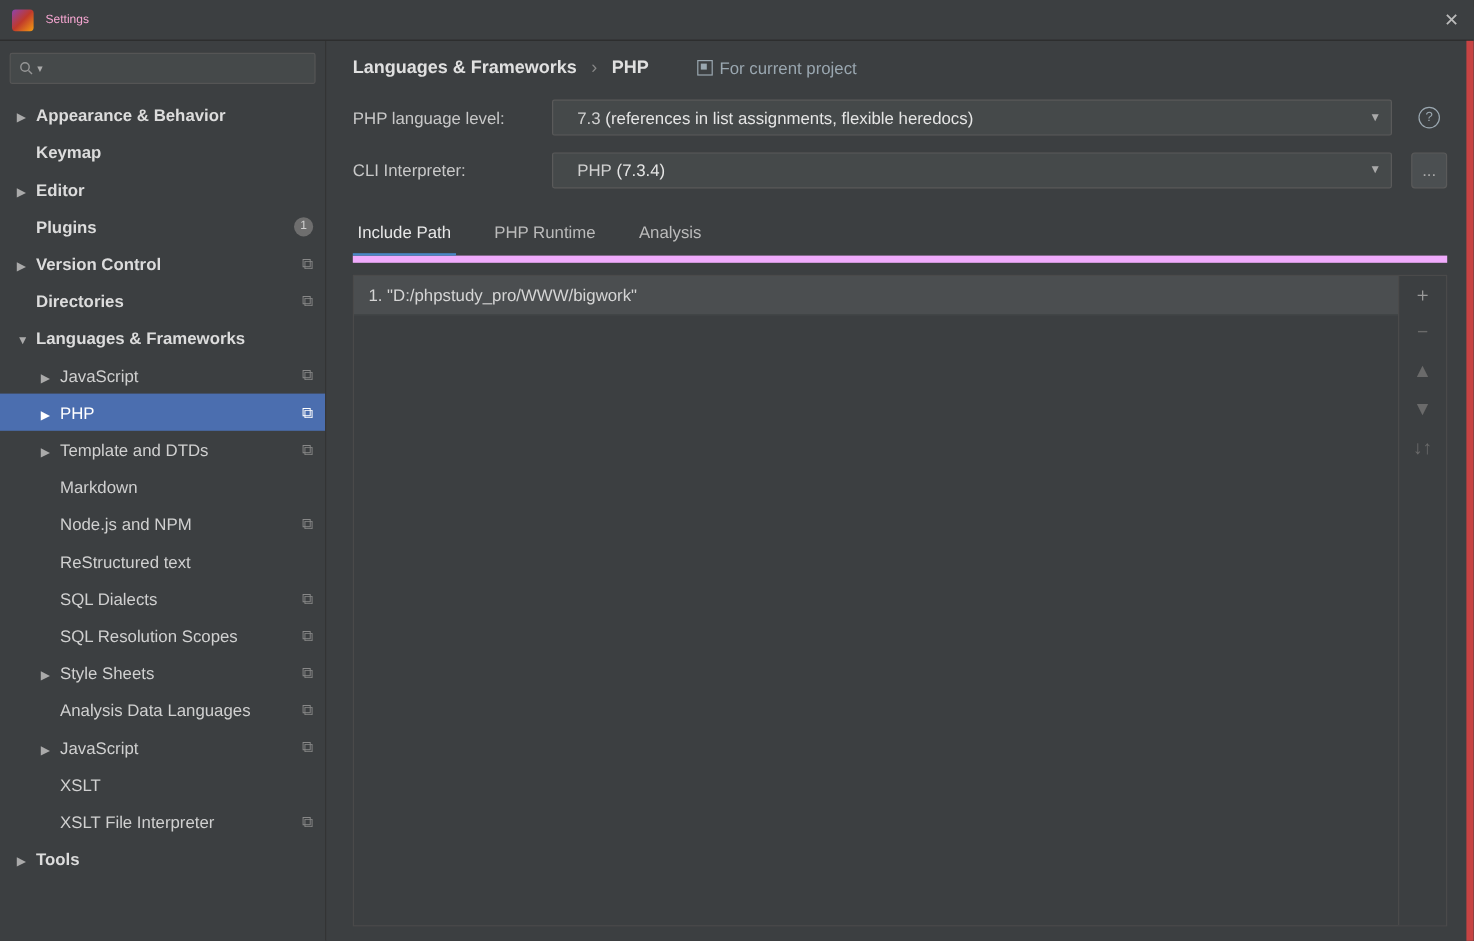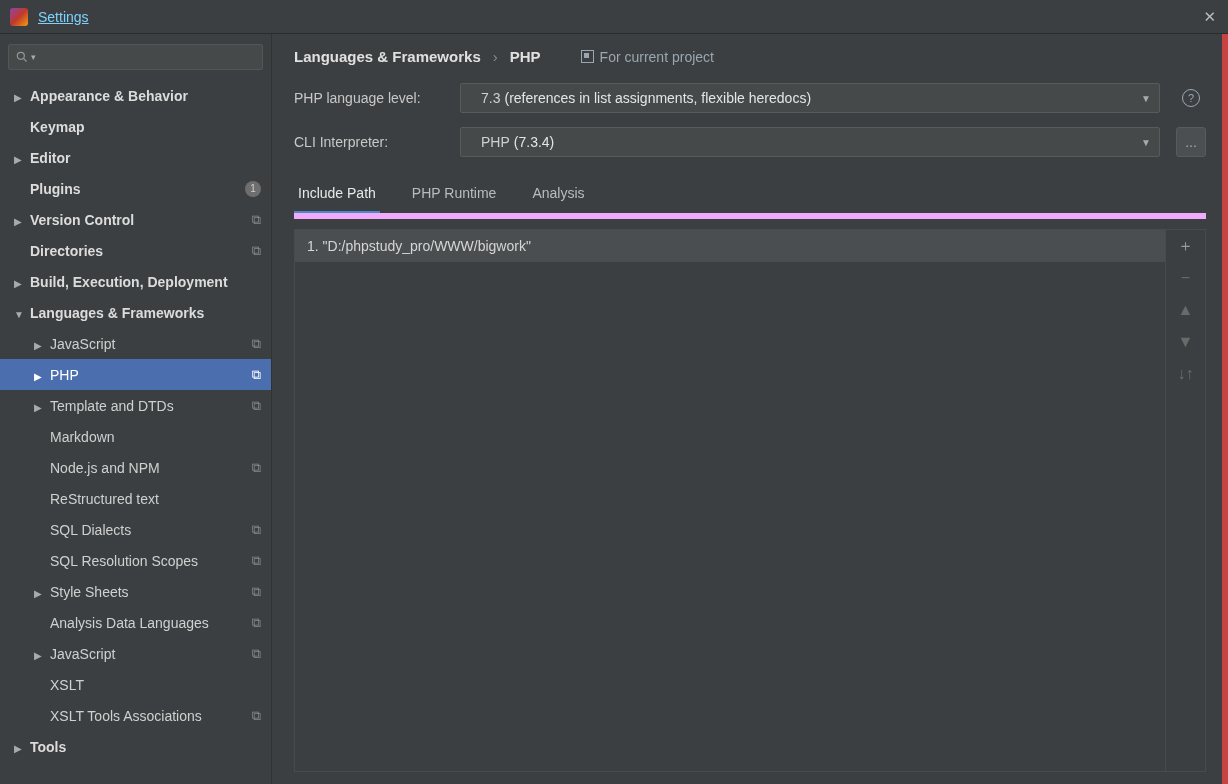--- a/index.html
+++ b/index.html
@@ -1,20 +1,20 @@
 <!DOCTYPE html>
 <html><head>
 <meta charset="utf-8">
 <style>
 * { margin: 0; padding: 0; box-sizing: border-box; font-family: "Segoe UI", Arial, sans-serif; }
 html, body { height: 100%; background: #3c3f41; color: #bbbbbb; overflow: hidden; }
 
 .titlebar { height: 34px; background: #3c3f41; display: flex; align-items: center; padding: 0 10px; border-bottom: 1px solid #2b2b2b; position: relative; }
 .titlebar .app-icon { width: 18px; height: 18px; background: linear-gradient(135deg,#8e44ad,#c0392b,#f39c12); border-radius: 3px; margin-right: 10px; display:inline-block; }
-.titlebar .title { color: #7dd3fc; font-size: 14px; text-decoration: underline; }
+.titlebar .title { color: #f9a8d4; font-size: 10px; }
 .titlebar .close { position: absolute; right: 12px; top: 8px; color: #bbbbbb; cursor: pointer; font-size: 15px; }
 
 .body { display: flex; height: calc(100% - 34px); }
 
 .sidebar { width: 272px; background: #3c3f41; border-right: 1px solid #323232; display: flex; flex-direction: column; }
 .search-wrap { padding: 10px 8px; }
 .search { width: 100%; height: 26px; background: #45494a; border: 1px solid #555; border-radius: 2px; padding: 0 6px; color: #bbb; font-size: 13px; display:flex; align-items:center; }
 .search svg { width:14px; height:14px; opacity:.8; }
 .search .chev { margin-left:2px; }
 
@@ -111,24 +111,20 @@
           <span class="arrow collapsed"></span>
           <span class="label bold">Version Control</span>
           <span class="badge-icon">⧉</span>
         </div>
         <div class="tree-item depth0">
           <span class="arrow none"></span>
           <span class="label bold">Directories</span>
           <span class="badge-icon">⧉</span>
         </div>
         <div class="tree-item depth0">
-          <span class="arrow collapsed"></span>
-          <span class="label bold">Build, Execution, Deployment</span>
-        </div>
-        <div class="tree-item depth0">
           <span class="arrow expanded"></span>
           <span class="label bold">Languages &amp; Frameworks</span>
         </div>
         <div class="tree-item depth1">
           <span class="arrow collapsed"></span>
           <span class="label">JavaScript</span>
           <span class="badge-icon">⧉</span>
         </div>
         <div class="tree-item depth1 selected">
           <span class="arrow collapsed"></span>
@@ -177,21 +173,21 @@
           <span class="arrow collapsed"></span>
           <span class="label">JavaScript</span>
           <span class="badge-icon">⧉</span>
         </div>
         <div class="tree-item depth1">
           <span class="arrow none"></span>
           <span class="label">XSLT</span>
         </div>
         <div class="tree-item depth1">
           <span class="arrow none"></span>
-          <span class="label">XSLT Tools Associations</span>
+          <span class="label">XSLT File Interpreter</span>
           <span class="badge-icon">⧉</span>
         </div>
         <div class="tree-item depth0">
           <span class="arrow collapsed"></span>
           <span class="label bold">Tools</span>
         </div>
       </div>
   </div>
 
   <div class="main">

